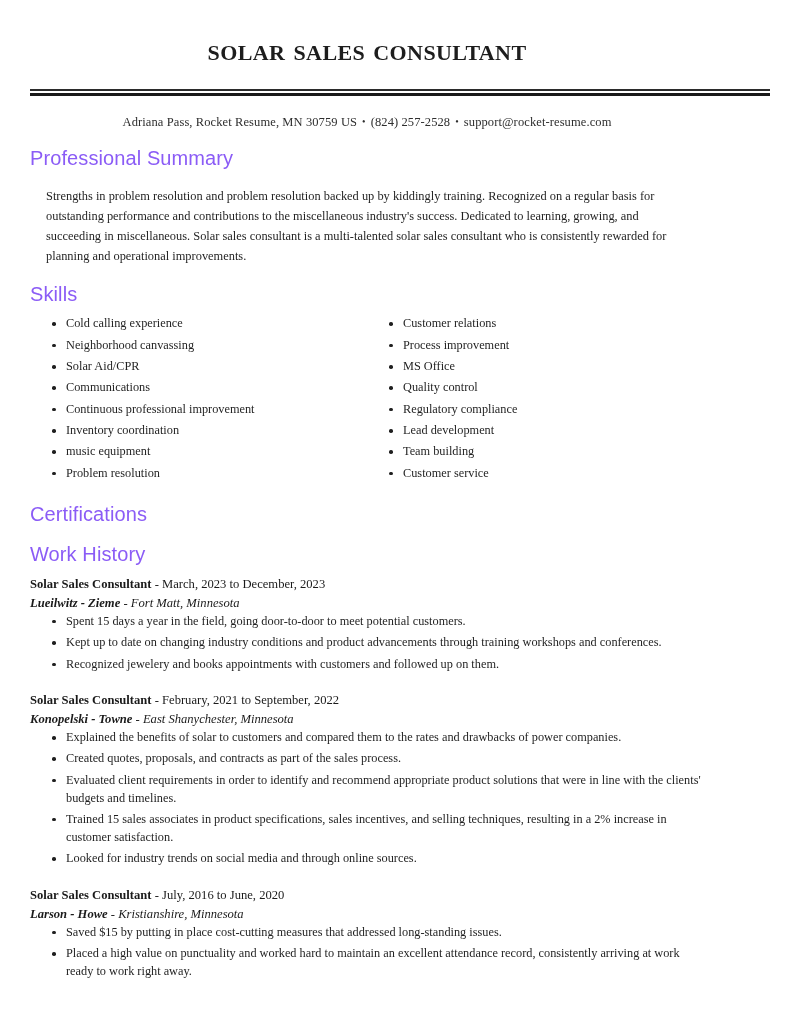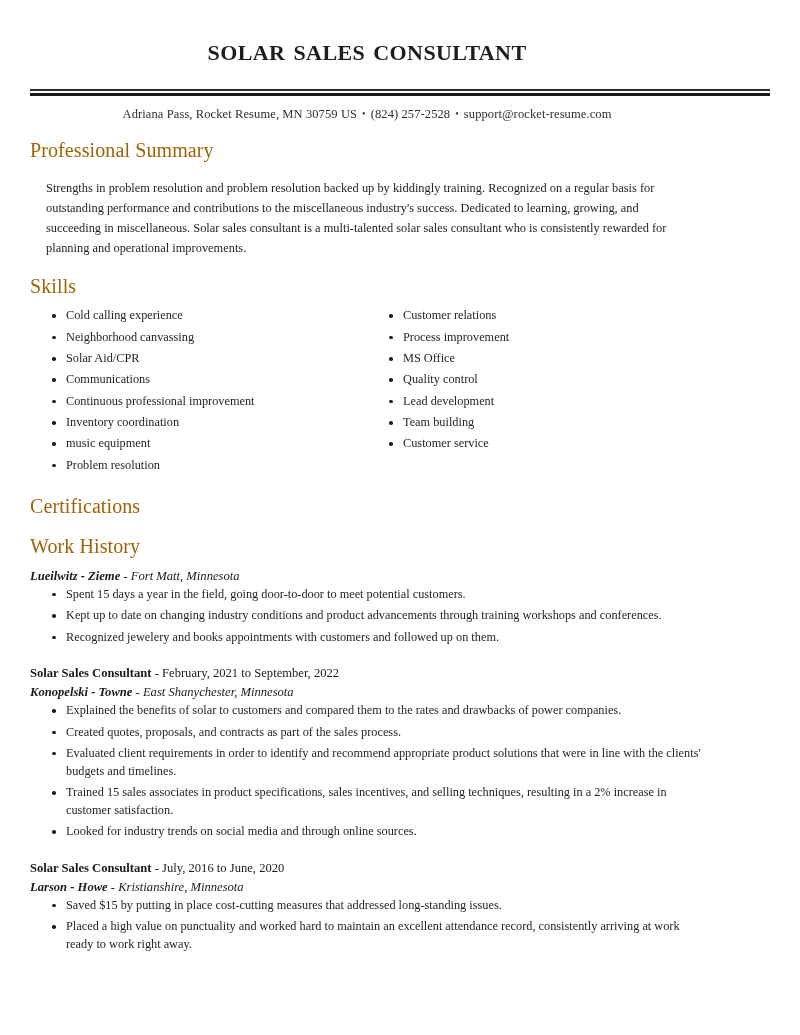--- a/index.html
+++ b/index.html
@@ -52,37 +52,37 @@
   }
   .rule-thick {
     height: 3px;
     background: #1a1a1a;
   }
 
   .contact-line {
     text-align: center;
     font-size: 12.5px;
     color: #2e2e2e;
-    margin-top: 11px;
+    margin-top: 19px;
     letter-spacing: 0.1px;
   }
   .contact-sep {
     padding: 0 5px;
     font-size: 10px;
     position: relative;
     top: -1px;
   }
 
   
   .section { margin-top: 17px; }
   .section-heading {
-    font-family: Liberation Serif, serif;
+    font-family: Liberation Sans, sans-serif;
     font-size: 20px;
     font-weight: 400;
-    color: #a16207;
+    color: #8b5cf6;
     margin: 0 0 9px 0;
     line-height: 1.15;
     letter-spacing: 0.1px;
   }
 
   .summary-text {
     font-size: 12.4px;
     line-height: 1.62;
     color: #1f1f1f;
     margin: 16px;
@@ -190,36 +190,38 @@
             <li>music equipment</li>
             <li>Problem resolution</li>
           </ul>
       </div>
       <div class="skills-col">
         <ul class="bullets" id="skills-right">
             <li>Customer relations</li>
             <li>Process improvement</li>
             <li>MS Office</li>
             <li>Quality control</li>
+            <li>Regulatory compliance</li>
             <li>Lead development</li>
             <li>Team building</li>
             <li>Customer service</li>
           </ul>
       </div>
     </div>
   </div>
 
   <div class="section">
     <h2 class="section-heading">Certifications</h2>
   </div>
 
   <div class="section">
     <h2 class="section-heading">Work History</h2>
     <div id="jobs-container">
         <div class="job">
+          <div class="job-title-line"><span class="job-title">Solar Sales Consultant</span><span class="job-dates"> - March, 2023 to December, 2023</span></div>
           <div class="job-company-line"><span class="job-company">Lueilwitz - Zieme</span><span class="job-location"> - Fort Matt, Minnesota</span></div>
           <ul class="bullets job-bullets">
             <li>Spent 15 days a year in the field, going door-to-door to meet potential customers.</li>
             <li>Kept up to date on changing industry conditions and product advancements through training workshops and conferences.</li>
             <li>Recognized jewelery and books appointments with customers and followed up on them.</li>
           </ul>
         </div>
         <div class="job">
           <div class="job-title-line"><span class="job-title">Solar Sales Consultant</span><span class="job-dates"> - February, 2021 to September, 2022</span></div>
           <div class="job-company-line"><span class="job-company">Konopelski - Towne</span><span class="job-location"> - East Shanychester, Minnesota</span></div>

